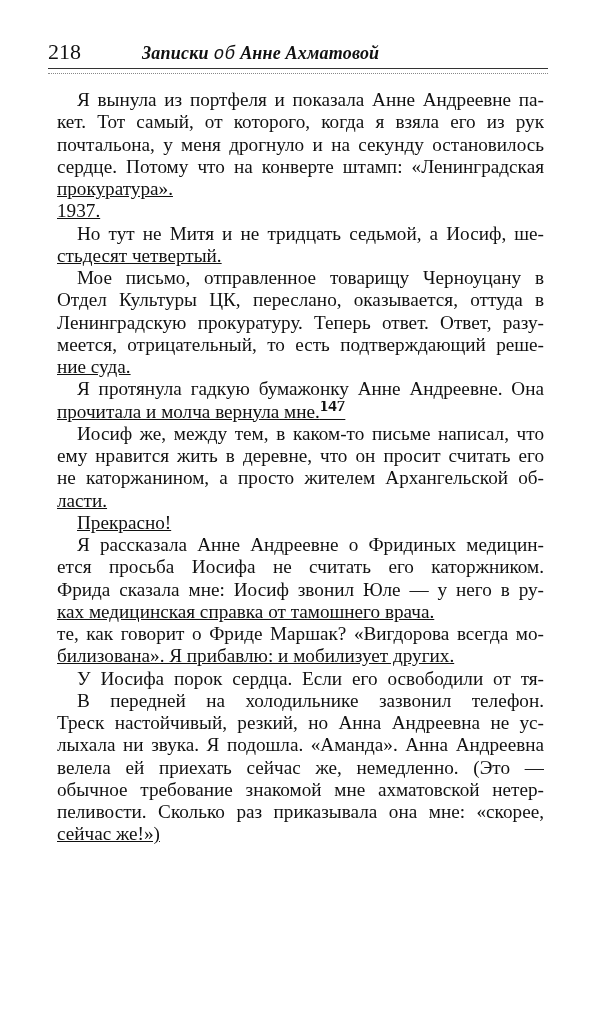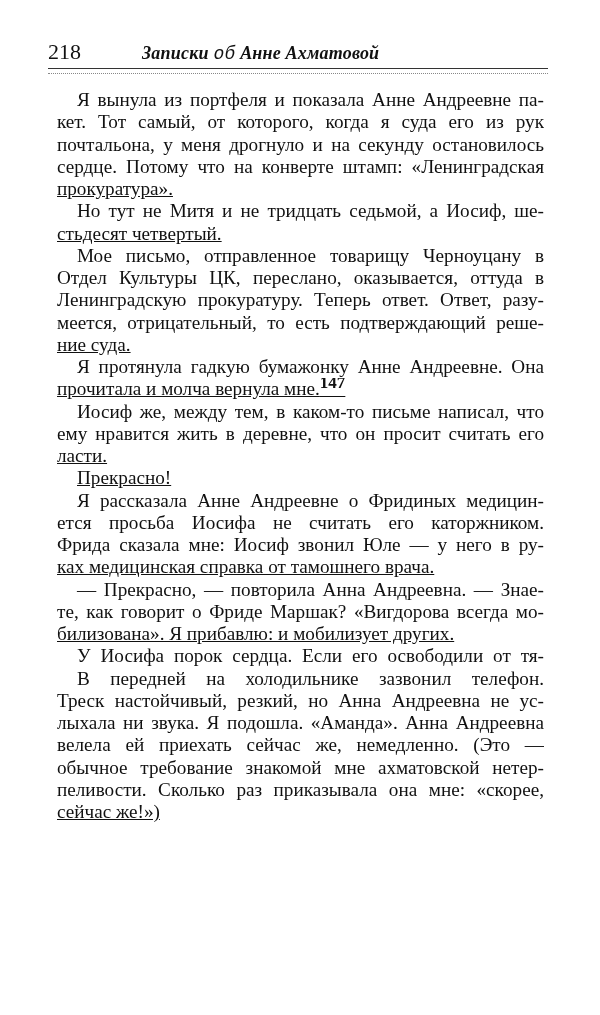--- a/index.html
+++ b/index.html
@@ -43,42 +43,43 @@
 
 <div class="header">
   <span class="page-number">218</span>
   <span class="running-title"><span>Записки</span> <span class="light">об</span> <span>Анне Ахматовой</span></span>
 </div>
 <div class="rule"></div>
 <div class="rule2"></div>
 
 <div class="body-text" id="body-text">
     <span class="line indent"><span>Я вынула из портфеля и показала Анне Андреевне па-</span></span>
-    <span class="line"><span>кет. Тот самый, от которого, когда я суда его из рук</span></span>
+    <span class="line"><span>кет. Тот самый, от которого, когда я взяла его из рук</span></span>
     <span class="line"><span>почтальона, у меня дрогнуло и на секунду остановилось</span></span>
     <span class="line"><span>сердце. Потому что на конверте штамп: «Ленинградская</span></span>
     <span class="line last"><span>прокуратура».</span></span>
+    <span class="line last"><span>1937.</span></span>
     <span class="line indent"><span>Но тут не Митя и не тридцать седьмой, а Иосиф, ше-</span></span>
     <span class="line last"><span>стьдесят четвертый.</span></span>
     <span class="line indent"><span>Мое письмо, отправленное товарищу Черноуцану в</span></span>
     <span class="line"><span>Отдел Культуры ЦК, переслано, оказывается, оттуда в</span></span>
     <span class="line"><span>Ленинградскую прокуратуру. Теперь ответ. Ответ, разу-</span></span>
     <span class="line"><span>меется, отрицательный, то есть подтверждающий реше-</span></span>
     <span class="line last"><span>ние суда.</span></span>
     <span class="line indent"><span>Я протянула гадкую бумажонку Анне Андреевне. Она</span></span>
     <span class="line last"><span>прочитала и молча вернула мне.</span><sup>147</sup></span>
     <span class="line indent"><span>Иосиф же, между тем, в каком-то письме написал, что</span></span>
     <span class="line"><span>ему нравится жить в деревне, что он просит считать его</span></span>
+    <span class="line"><span>не каторжанином, а просто жителем Архангельской об-</span></span>
     <span class="line last"><span>ласти.</span></span>
     <span class="line indent last"><span>Прекрасно!</span></span>
     <span class="line indent"><span>Я рассказала Анне Андреевне о Фридиных медицин-</span></span>
     <span class="line"><span>ется просьба Иосифа не считать его каторжником.</span></span>
     <span class="line"><span>Фрида сказала мне: Иосиф звонил Юле — у него в ру-</span></span>
     <span class="line last"><span>ках медицинская справка от тамошнего врача.</span></span>
-    <span class="line indent"><span>— Прекрасно, — повторила Анна Андреевна. — Знае-</span></span>
     <span class="line"><span>те, как говорит о Фриде Маршак? «Вигдорова всегда мо-</span></span>
     <span class="line last"><span>билизована». Я прибавлю: и мобилизует других.</span></span>
     <span class="line indent"><span>У Иосифа порок сердца. Если его освободили от тя-</span></span>
     <span class="line indent"><span>В передней на холодильнике зазвонил телефон.</span></span>
     <span class="line"><span>Треск настойчивый, резкий, но Анна Андреевна не ус-</span></span>
     <span class="line"><span>лыхала ни звука. Я подошла. «Аманда». Анна Андреевна</span></span>
     <span class="line"><span>велела ей приехать сейчас же, немедленно. (Это —</span></span>
     <span class="line"><span>обычное требование знакомой мне ахматовской нетер-</span></span>
     <span class="line"><span>пеливости. Сколько раз приказывала она мне: «скорее,</span></span>
     <span class="line last"><span>сейчас же!»)</span></span>

